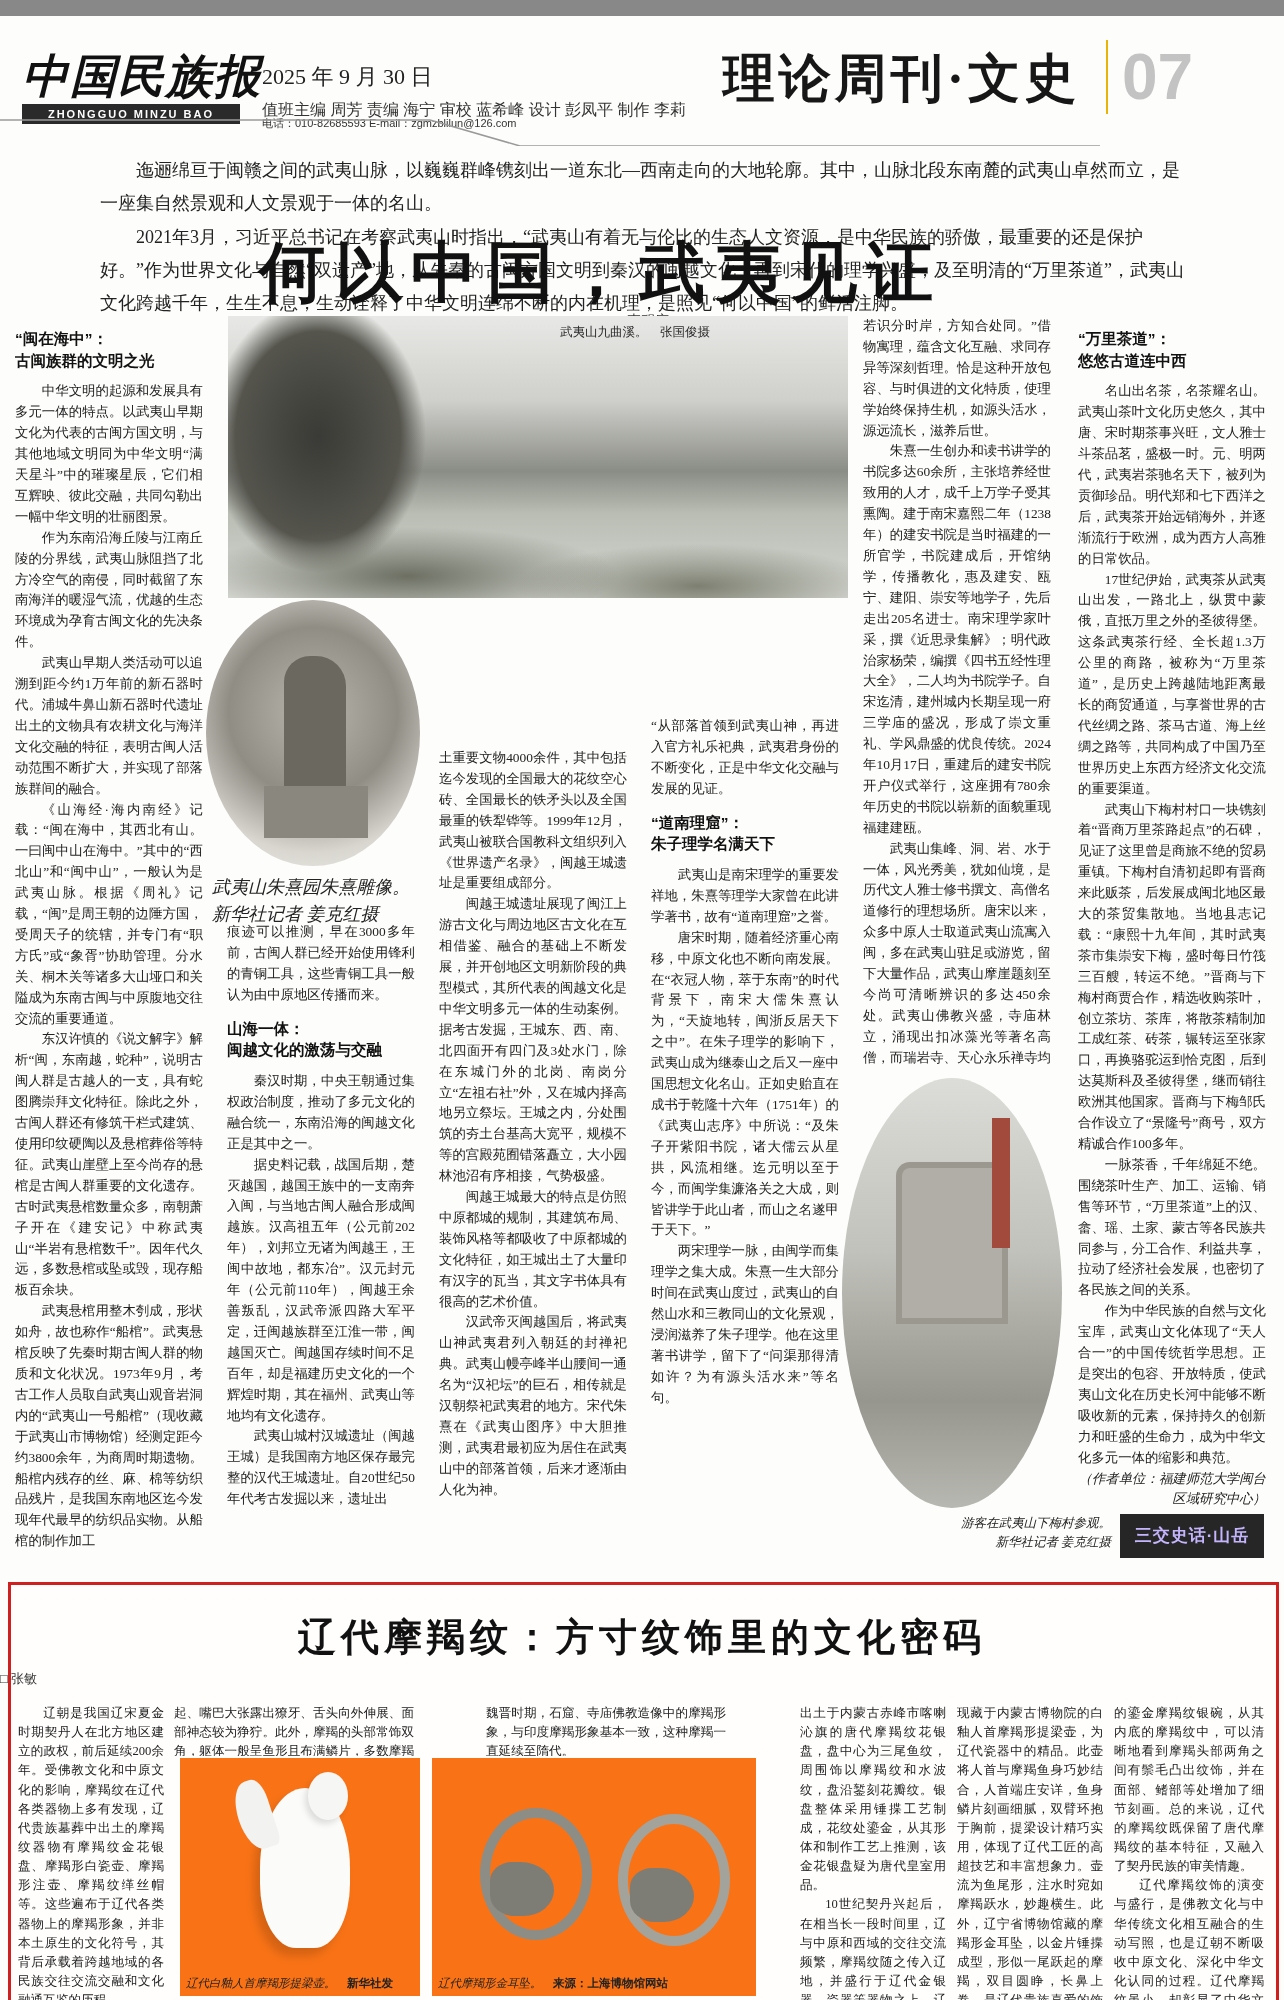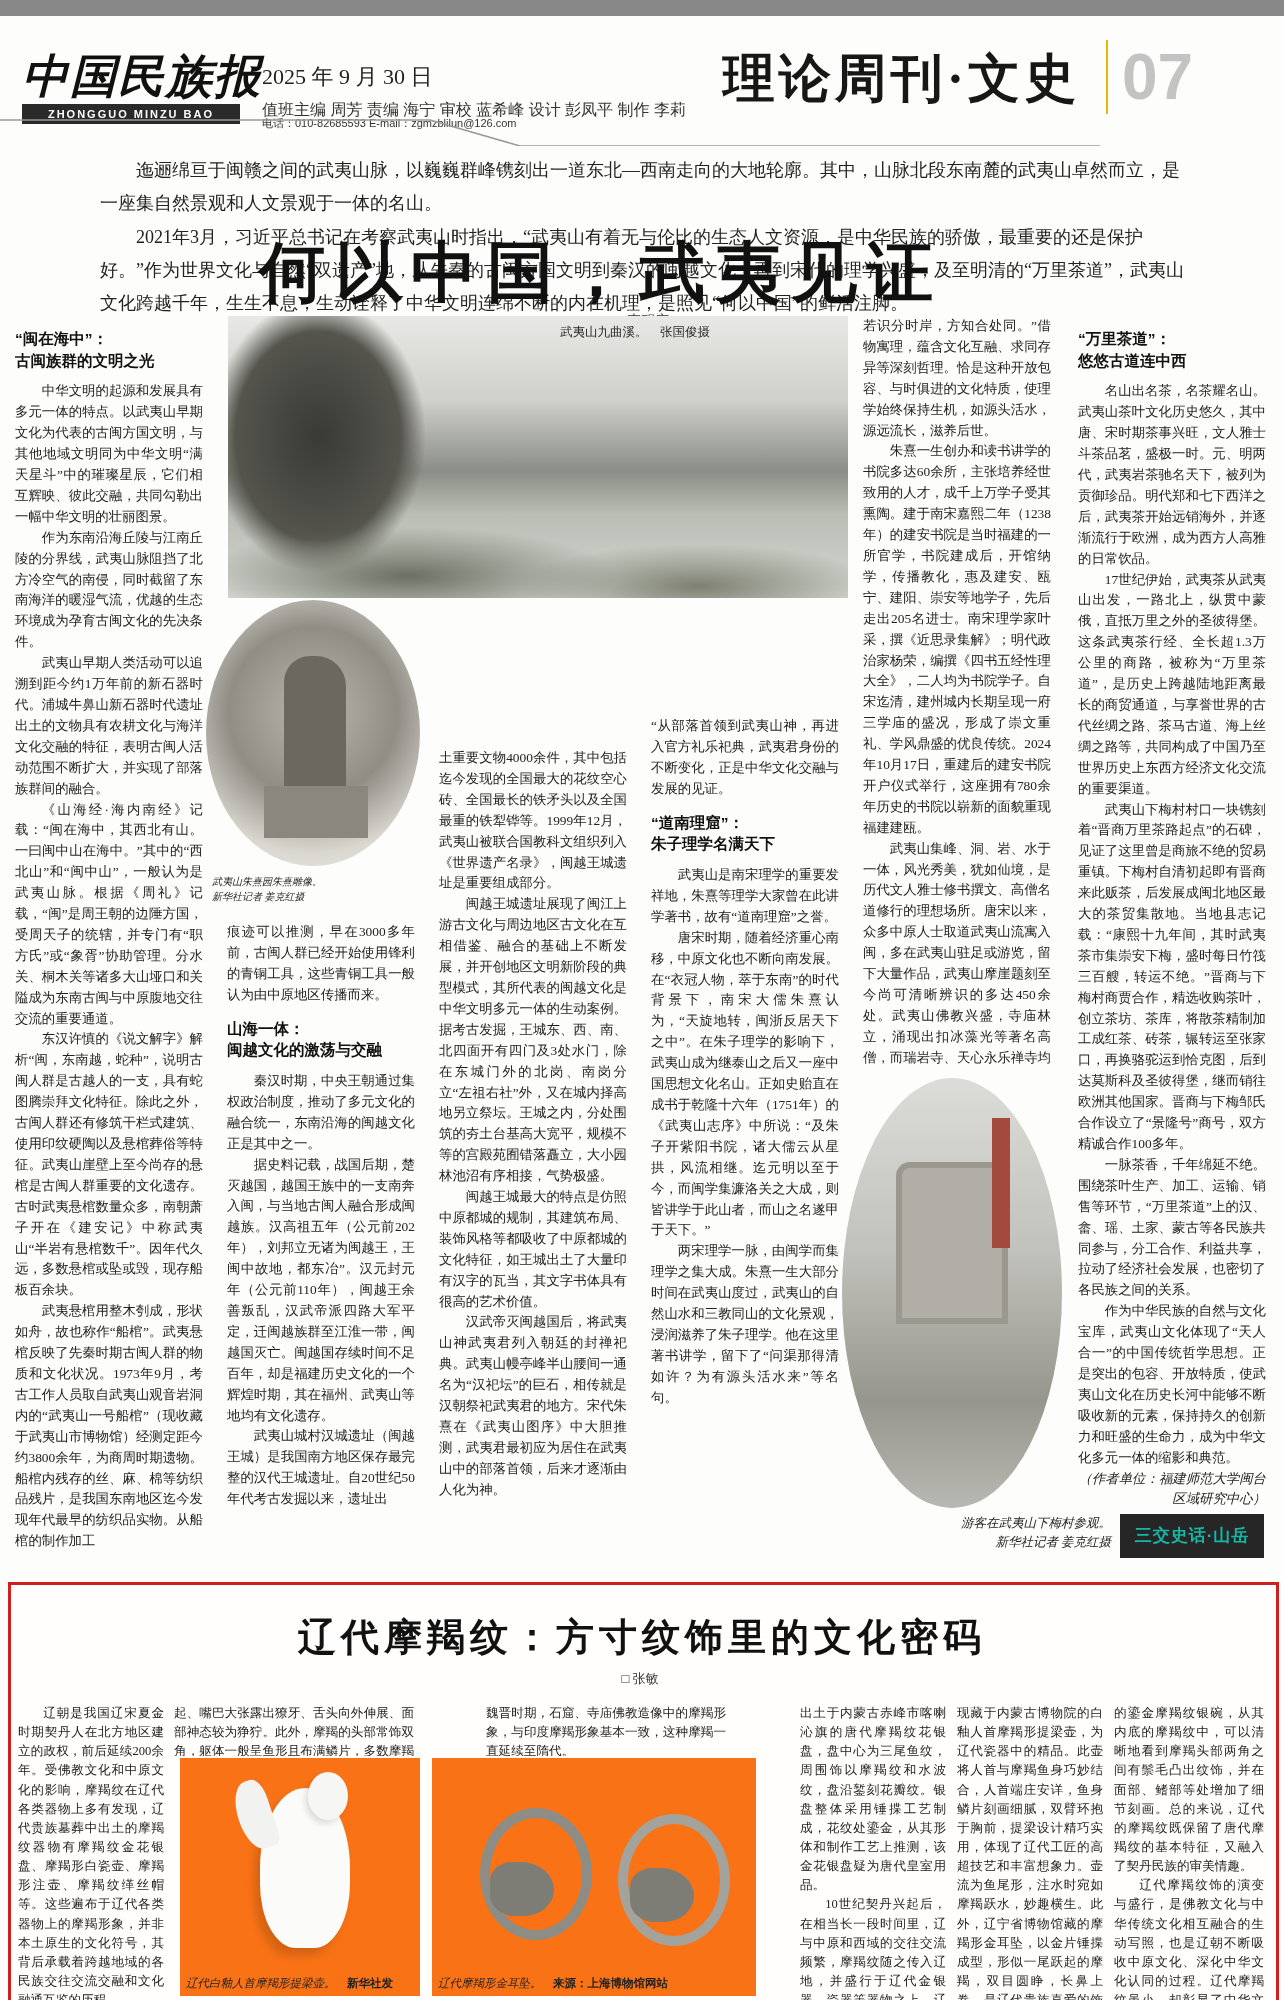--- a/index.html
+++ b/index.html
@@ -37,34 +37,34 @@
   .river .cliff{position:absolute;left:0;top:0;width:240px;height:282px;
      background:radial-gradient(ellipse 150px 190px at 90px 120px,#3a3a36 0%,#55554e 55%,transparent 72%);}
   .river .bush{position:absolute;left:0;top:170px;width:620px;height:112px;
      background:radial-gradient(ellipse 300px 70px at 180px 90px,#6c6f62 0%,transparent 70%),
                 radial-gradient(ellipse 260px 60px at 470px 100px,#7d8071 0%,transparent 70%);}
   .river-cap{position:absolute;left:560px;top:308px;width:270px;font-size:12.5px;color:#2b2b2b;}
   .statue{left:206px;top:584px;width:214px;height:266px;border-radius:50%;
      background:radial-gradient(circle at 50% 42%,#b9b6ae 0%,#8f8d84 45%,#d8d6cf 75%,#efeeea 100%);}
   .statue .figure{position:absolute;left:78px;top:56px;width:62px;height:150px;background:#6b6860;border-radius:26px 30px 8px 8px;}
   .statue .base{position:absolute;left:58px;top:186px;width:104px;height:52px;background:#8a877e;}
-  .statue-cap{position:absolute;left:212px;top:858px;width:210px;font-size:10px;font-style:italic;color:#222;line-height:1.5;}
+  .statue-cap{position:absolute;left:212px;top:858px;width:210px;font-size:18px;font-style:italic;color:#222;line-height:1.5;}
   .village{left:842px;top:1062px;width:220px;height:430px;border-radius:50%;
      background:linear-gradient(180deg,#dcdcd8 0%,#c2c2bc 40%,#96968e 75%,#b8b8b2 100%);}
   .village .arch{position:absolute;left:60px;top:90px;width:100px;height:150px;background:#b0aea6;border-radius:8px 8px 0 0;box-shadow:0 0 0 6px #9a988f;}
   .village .banner{position:absolute;left:150px;top:40px;width:18px;height:130px;background:#a24a3c;}
   .village-cap{position:absolute;left:815px;top:1498px;width:296px;font-size:12.5px;font-style:italic;color:#222;text-align:right;line-height:1.5;}
-  .badge{position:absolute;left:1120px;top:1498px;width:144px;height:44px;background:#262626;color:#14b8a6;
+  .badge{position:absolute;left:1120px;top:1498px;width:144px;height:44px;background:#262626;color:#c4b5fd;
      font-family:"Liberation Sans",sans-serif;font-weight:bold;font-size:17px;text-align:center;line-height:44px;letter-spacing:1px;}
   .author-note{font-style:italic;text-align:right;text-indent:0 !important;}
   
   .redbox{position:absolute;left:8px;top:1566px;width:1265px;height:428px;border:3px solid #cf1f1f;background:#fffefd;}
   .b-headline{position:absolute;left:0;top:1596px;width:1284px;text-align:center;font-size:38px;font-weight:bold;
      letter-spacing:5px;color:#111;}
-  .b-byline{position:absolute;left:0;top:1654px;width:1280px;text-align:center;font-size:13px;color:#333;}
+  .b-byline{position:absolute;left:0;top:1654px;width:1280px;font-size:13px;color:#333;}
   .art{background:#f97316;}
   .art .cap{position:absolute;left:6px;bottom:4px;right:6px;font-size:11.5px;font-style:italic;color:#222;line-height:1.45;}
   .art .cap b{font-style:normal;}
   .ewer{left:180px;top:1742px;width:240px;height:238px;}
   .ewer .body{position:absolute;left:80px;top:30px;width:90px;height:160px;background:#fbfbfa;border-radius:50% 50% 40% 40%;box-shadow:-6px 8px 10px rgba(0,0,0,.15);}
   .ewer .head{position:absolute;left:128px;top:14px;width:40px;height:48px;background:#f6f6f4;border-radius:50%;box-shadow:-3px 4px 6px rgba(0,0,0,.12);}
   .ewer .spout{position:absolute;left:58px;top:22px;width:34px;height:70px;background:#f2f2f0;border-radius:60% 40% 20% 60%;transform:rotate(-18deg);}
   .ear{left:432px;top:1742px;width:324px;height:238px;}
   .ear .ring{position:absolute;width:92px;height:112px;border:10px solid #9a9a94;border-radius:50%;background:transparent;}
   .ear .r1{left:48px;top:50px;border-color:#8d8d86;}

